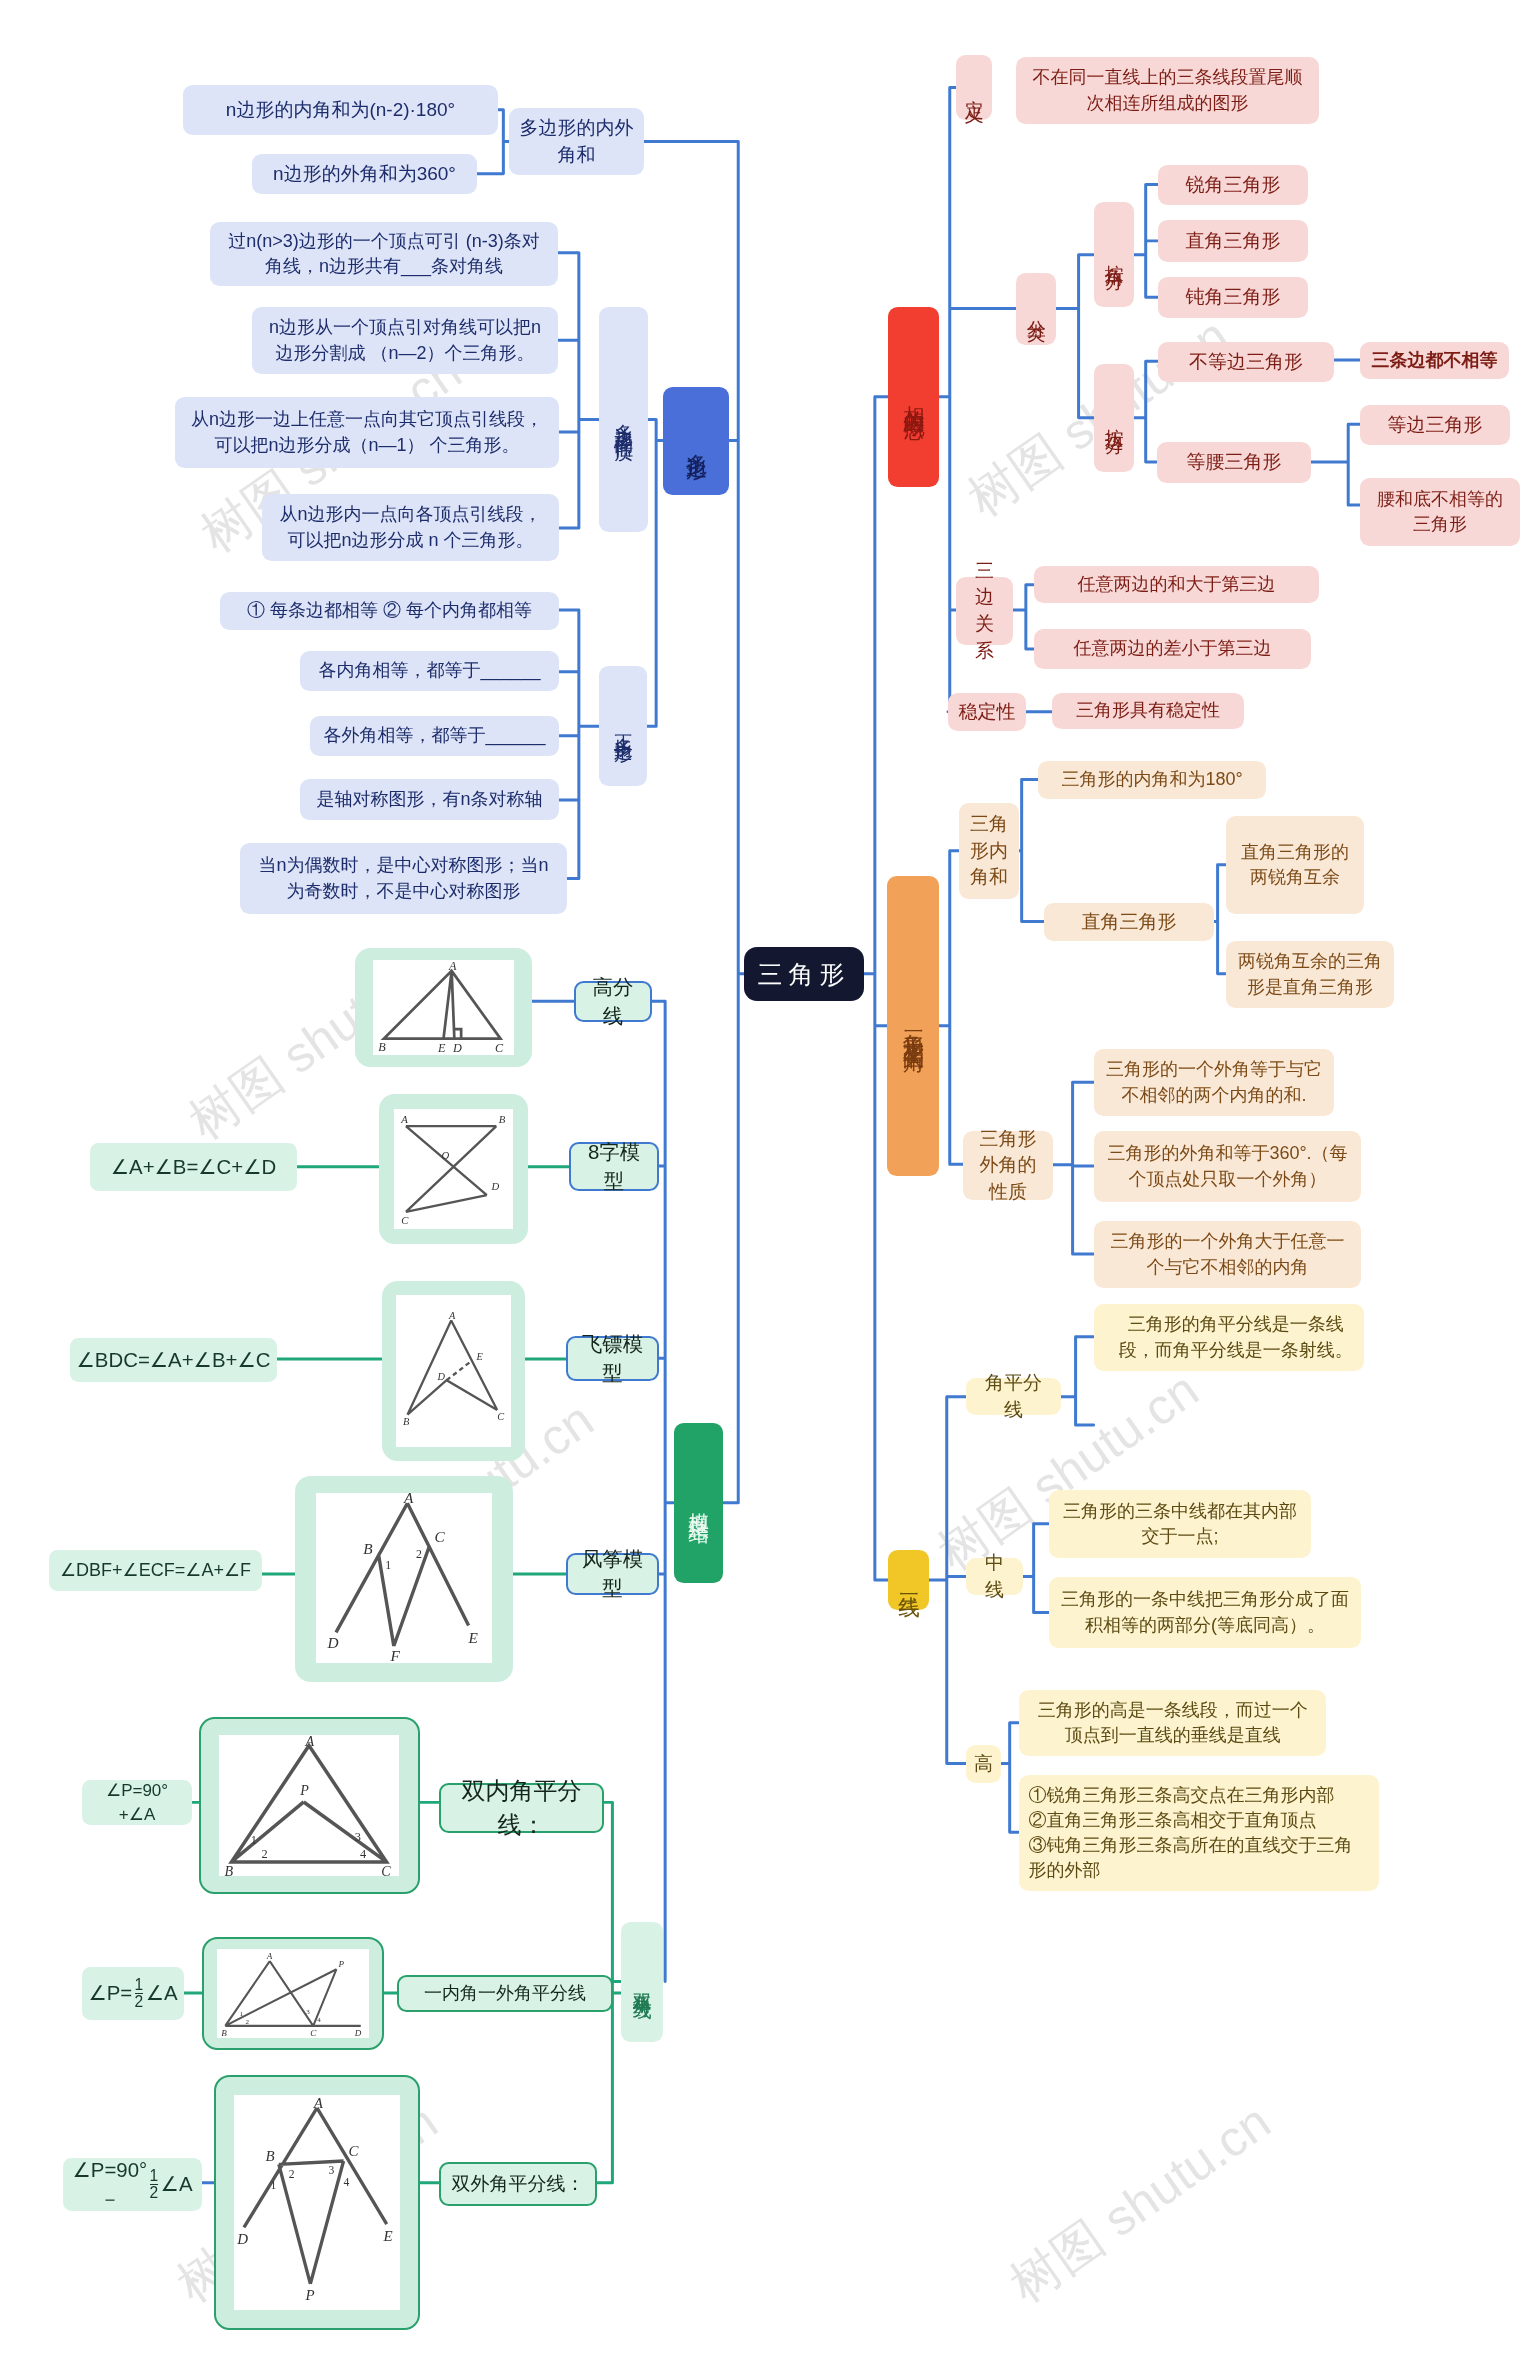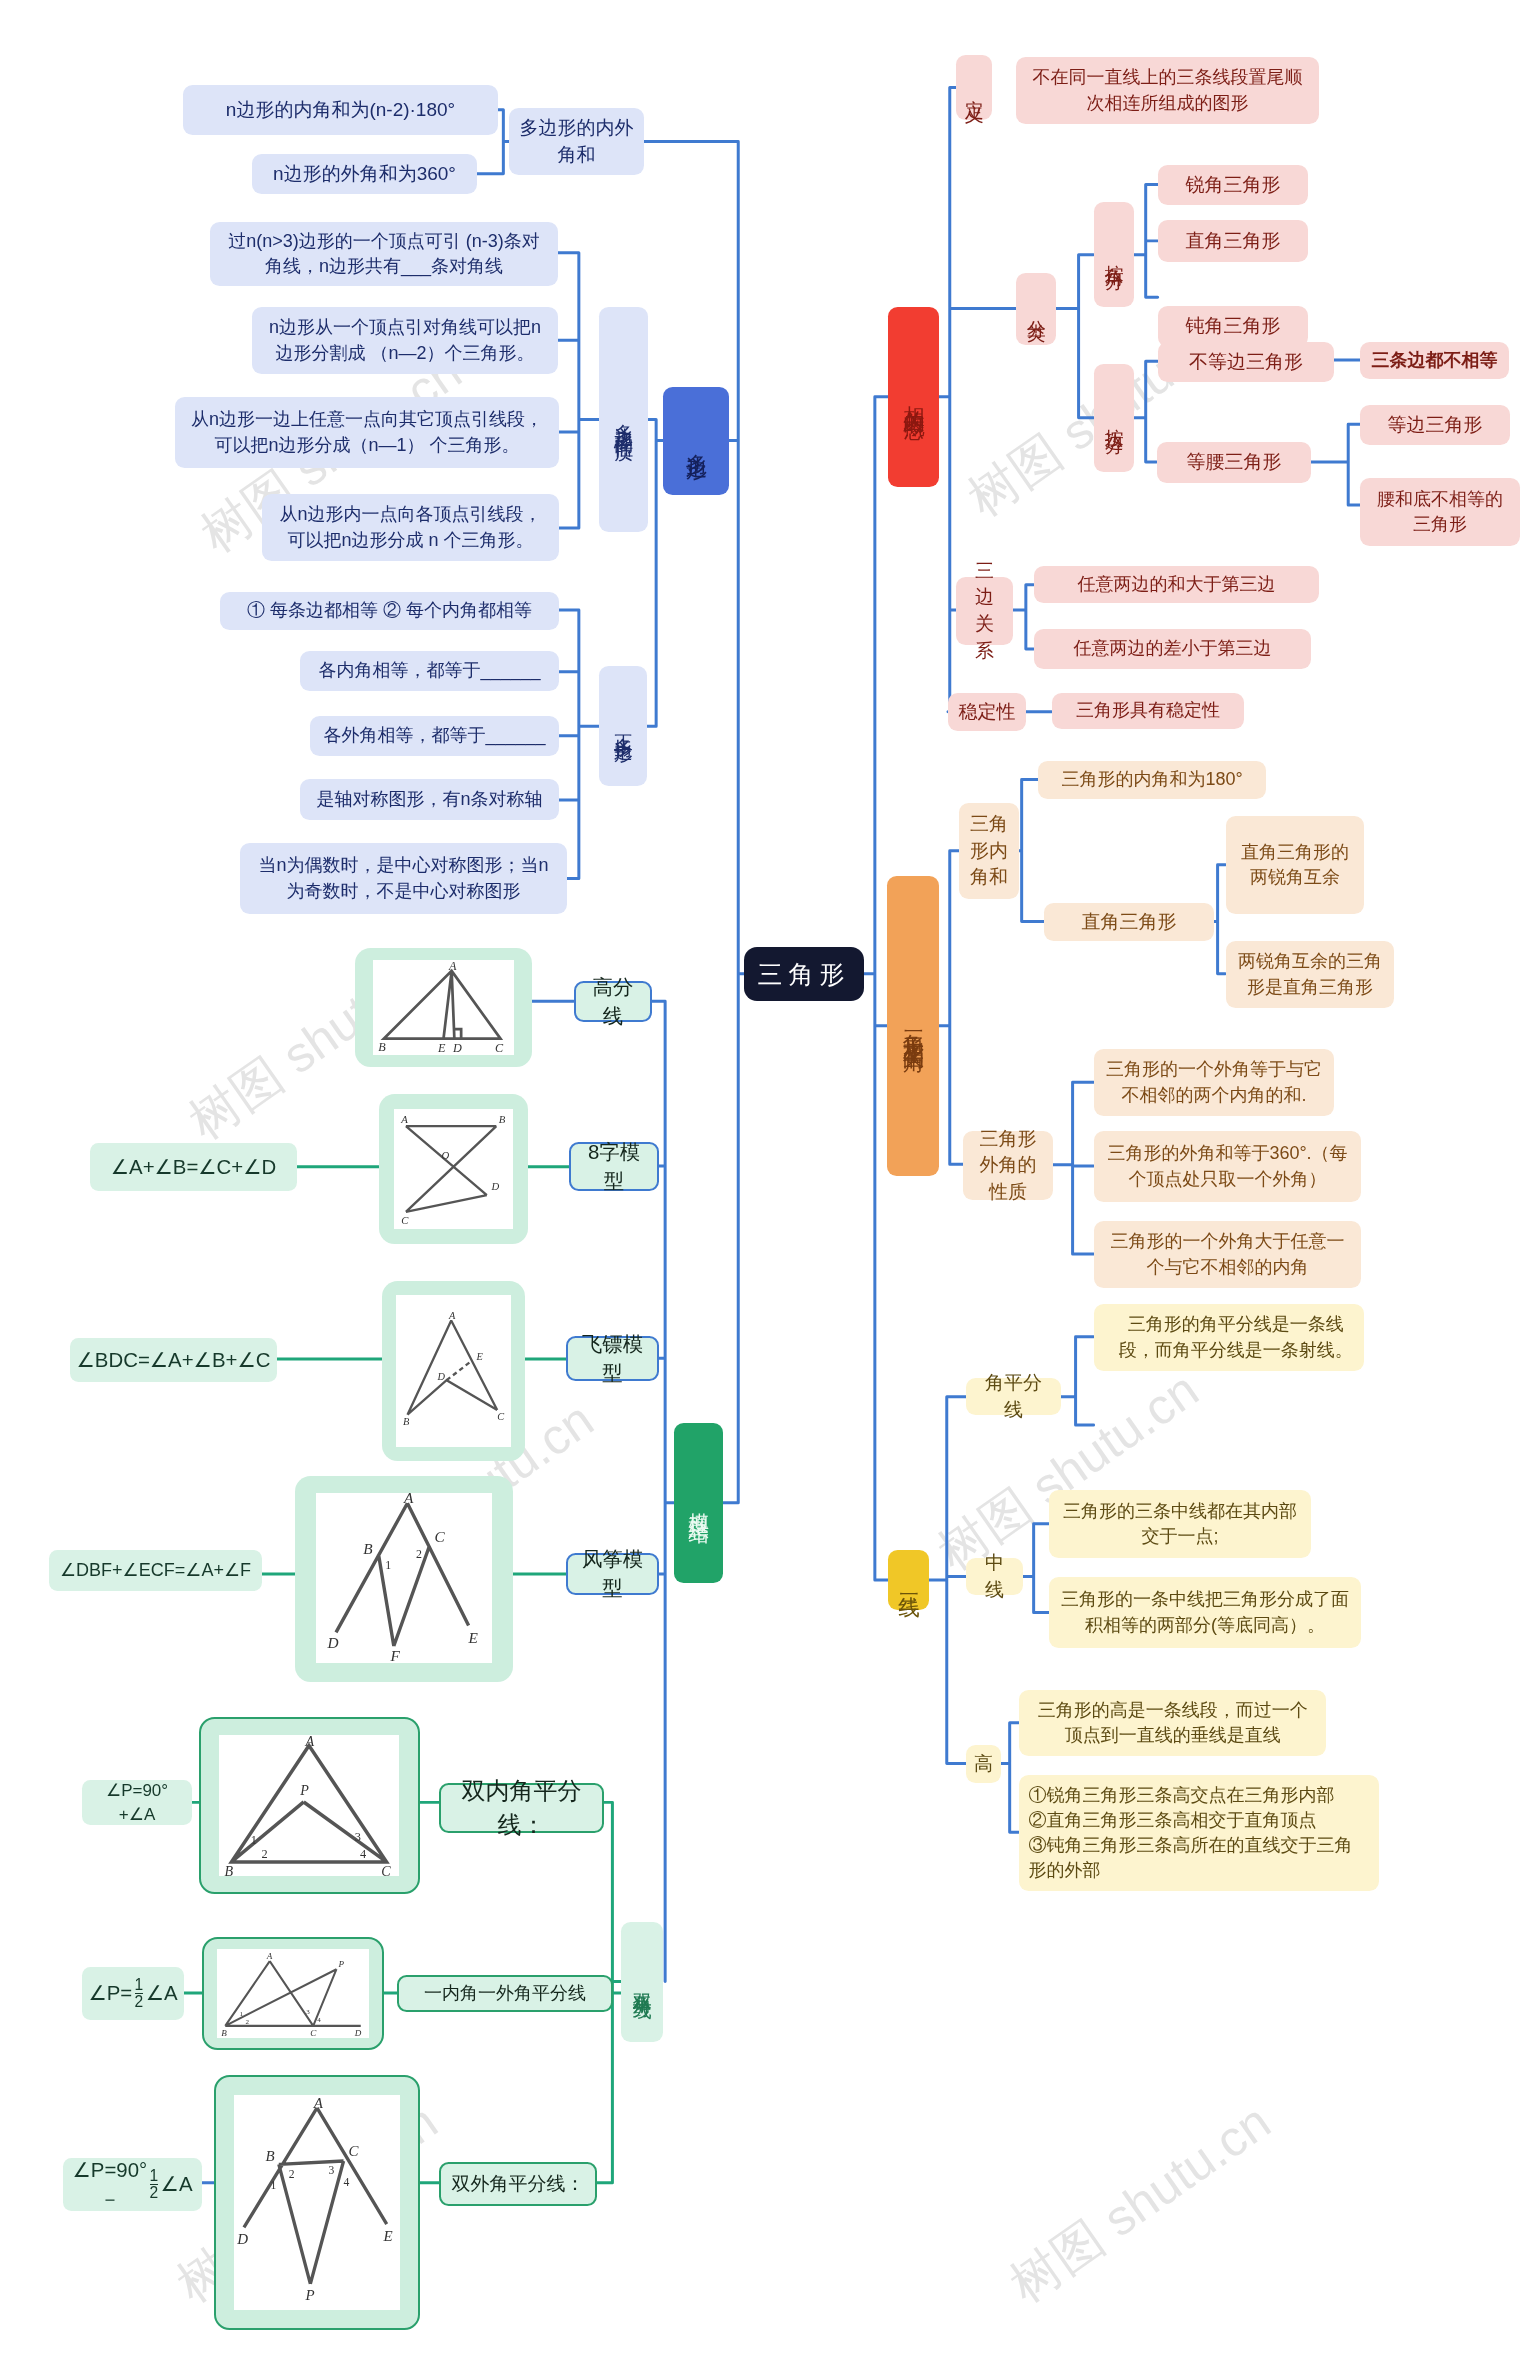--- a/index.html
+++ b/index.html
@@ -109,21 +109,21 @@
   <div class="node red-node vert" style="left:888px;top:307px;width:51px;height:180px;">相关的概念</div>
   <div class="node orange-node vert" style="left:887px;top:876px;width:52px;height:300px;">三角形相关的角</div>
   <div class="node yellow-node vert" style="left:888px;top:1550px;width:41px;height:60px;">三线</div>
 
   <div class="node pink vert" style="left:956px;top:55px;width:36px;height:65px;">定义</div>
   <div class="node pink" style="left:1016px;top:57px;width:303px;height:67px;font-size:18px;">不在同一直线上的三条线段置尾顺次相连所组成的图形</div>
   <div class="node pink vert" style="left:1016px;top:273px;width:40px;height:72px;">分类</div>
   <div class="node pink vert" style="left:1094px;top:202px;width:40px;height:105px;">按角分</div>
   <div class="node pink" style="left:1158px;top:165px;width:150px;height:40px;">锐角三角形</div>
   <div class="node pink" style="left:1158px;top:220px;width:150px;height:42px;">直角三角形</div>
-  <div class="node pink" style="left:1158px;top:277px;width:150px;height:41px;margin-top:29px;">钝角三角形</div>
+  <div class="node pink" style="left:1158px;top:277px;width:150px;height:41px;">钝角三角形</div>
   <div class="node pink vert" style="left:1094px;top:364px;width:40px;height:108px;">按边分</div>
   <div class="node pink" style="left:1158px;top:342px;width:176px;height:40px;">不等边三角形</div>
   <div class="node pink" style="left:1360px;top:342px;width:149px;height:37px;font-size:18px;font-weight:bold;">三条边都不相等</div>
   <div class="node pink" style="left:1157px;top:442px;width:154px;height:41px;">等腰三角形</div>
   <div class="node pink" style="left:1360px;top:405px;width:150px;height:40px;">等边三角形</div>
   <div class="node pink" style="left:1360px;top:472px;width:160px;height:68px;font-size:18px;margin-top:6px;">腰和底不相等的三角形</div>
   <div class="node pink" style="left:956px;top:577px;width:57px;height:68px;">三边关系</div>
   <div class="node pink" style="left:1034px;top:566px;width:285px;height:37px;font-size:18px;">任意两边的和大于第三边</div>
   <div class="node pink" style="left:1034px;top:629px;width:277px;height:40px;font-size:18px;">任意两边的差小于第三边</div>
   <div class="node pink" style="left:948px;top:693px;width:78px;height:38px;">稳定性</div>

